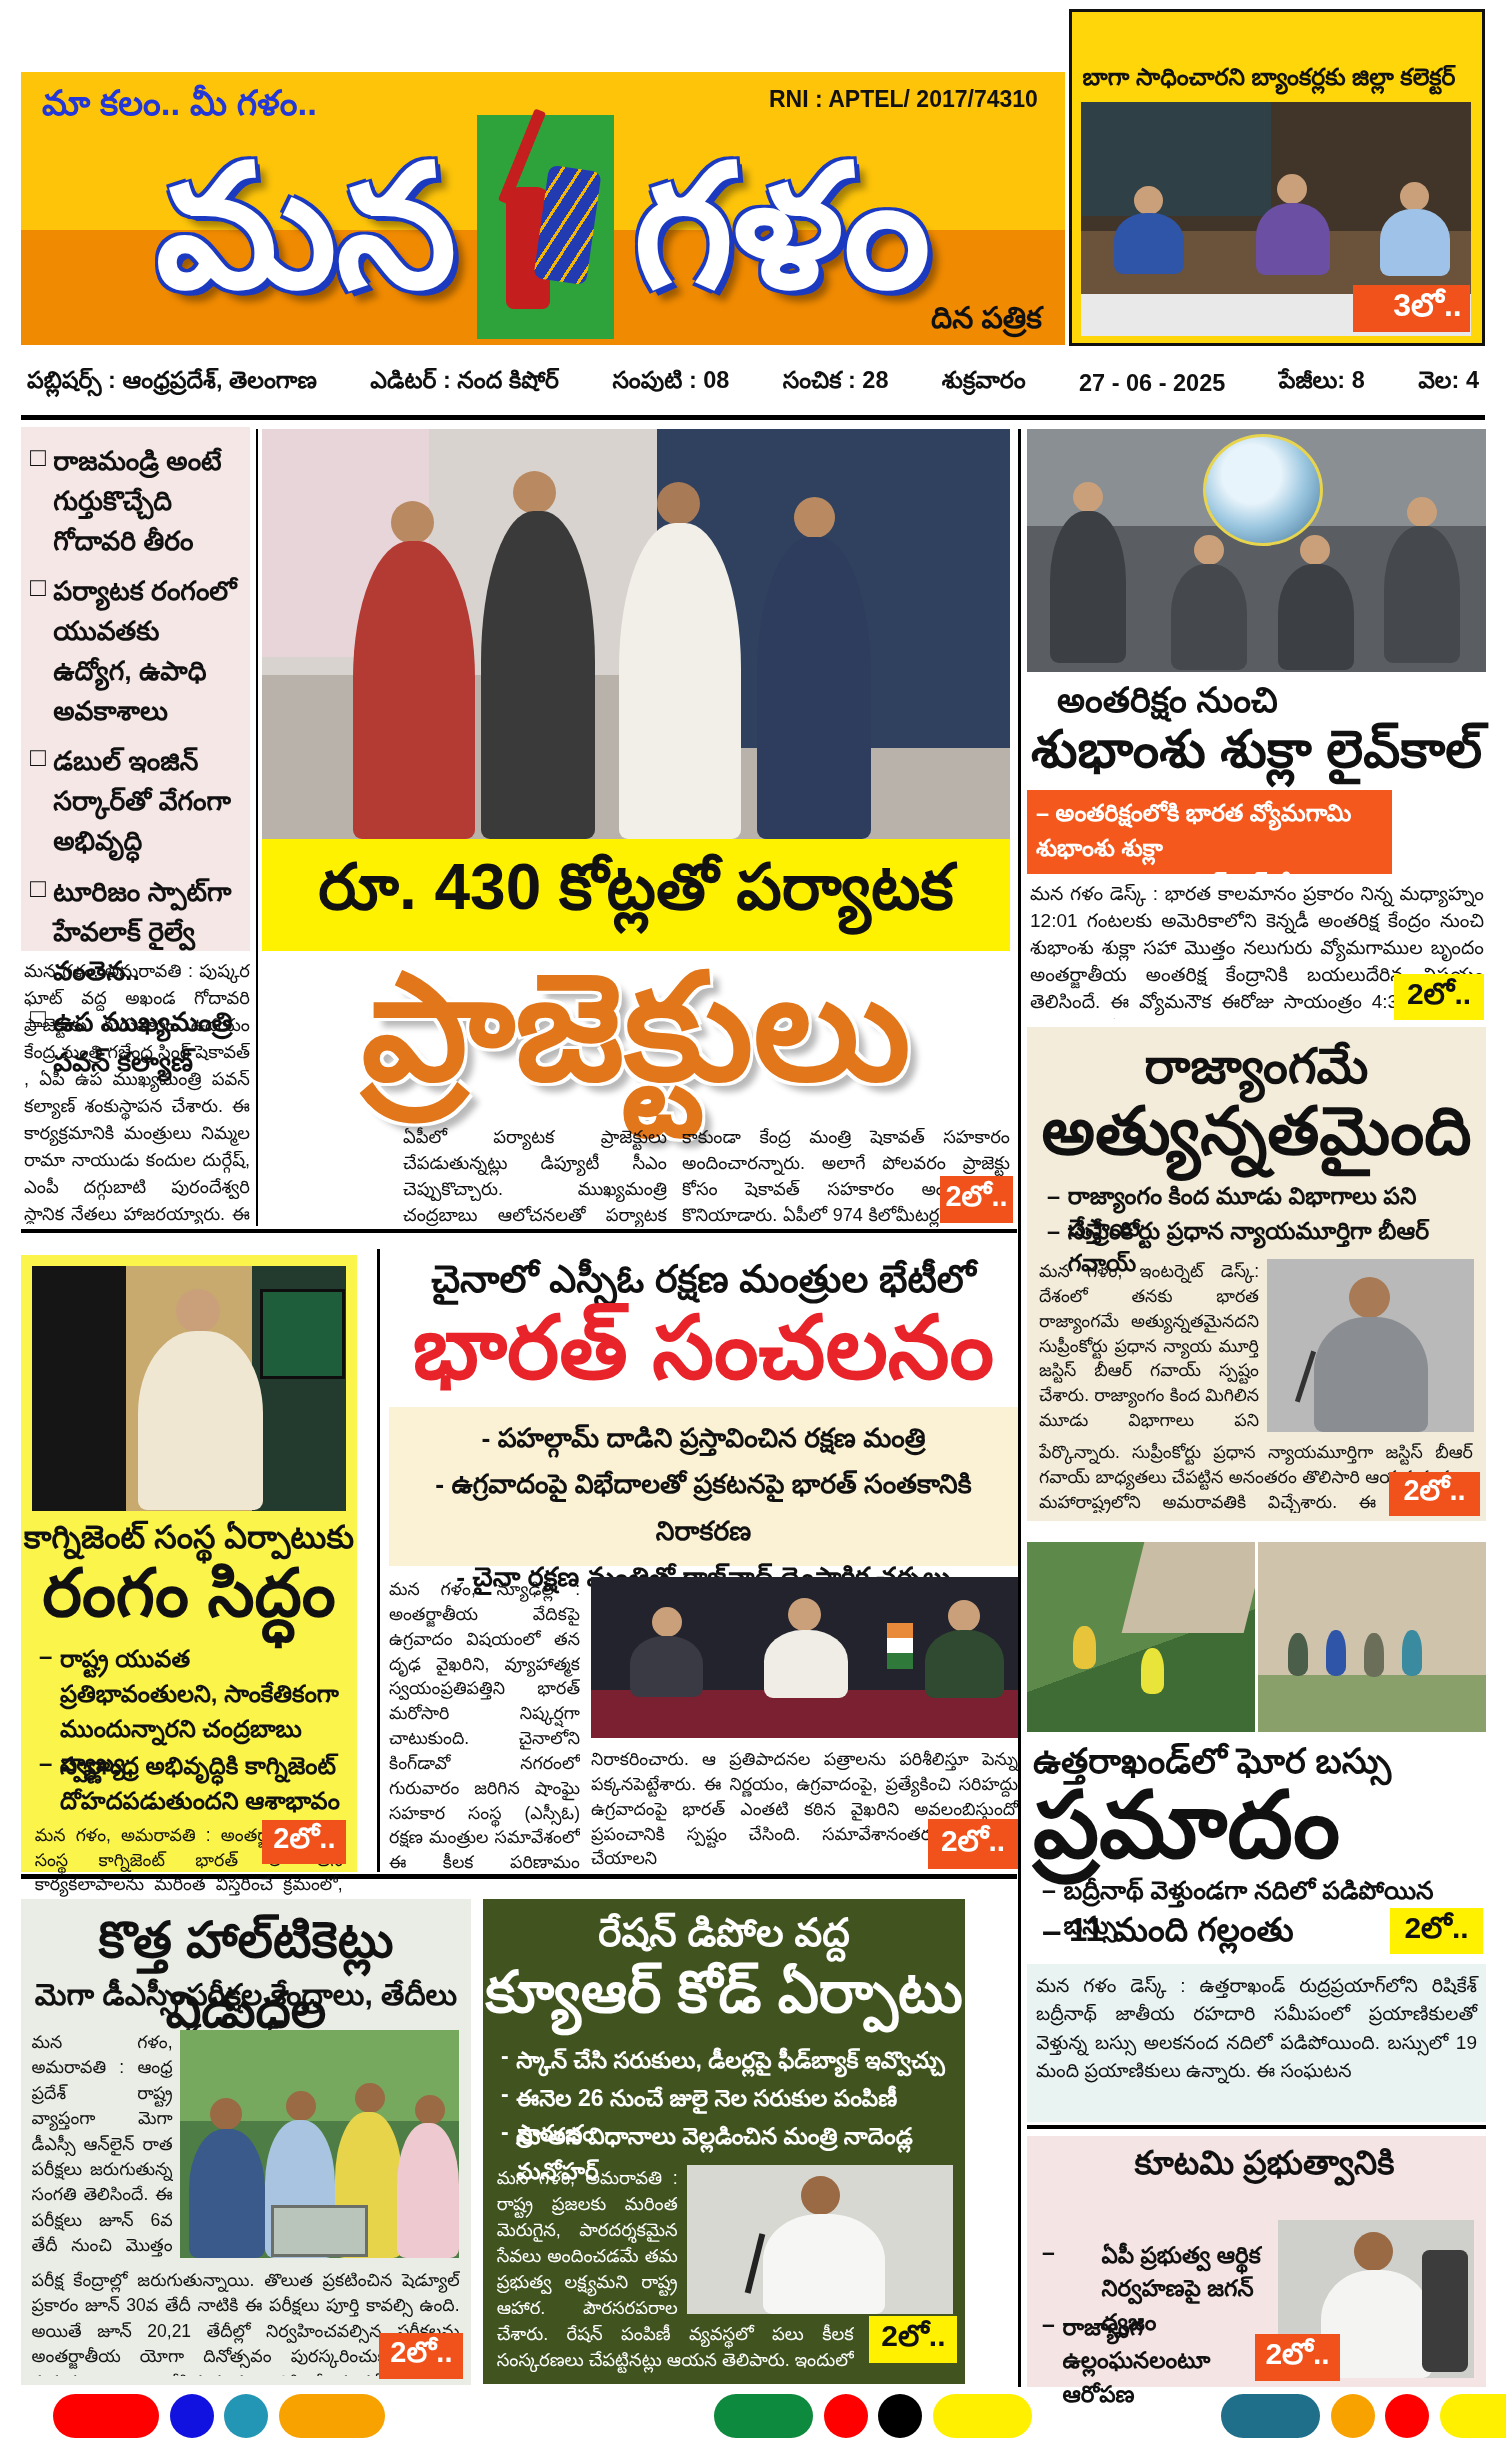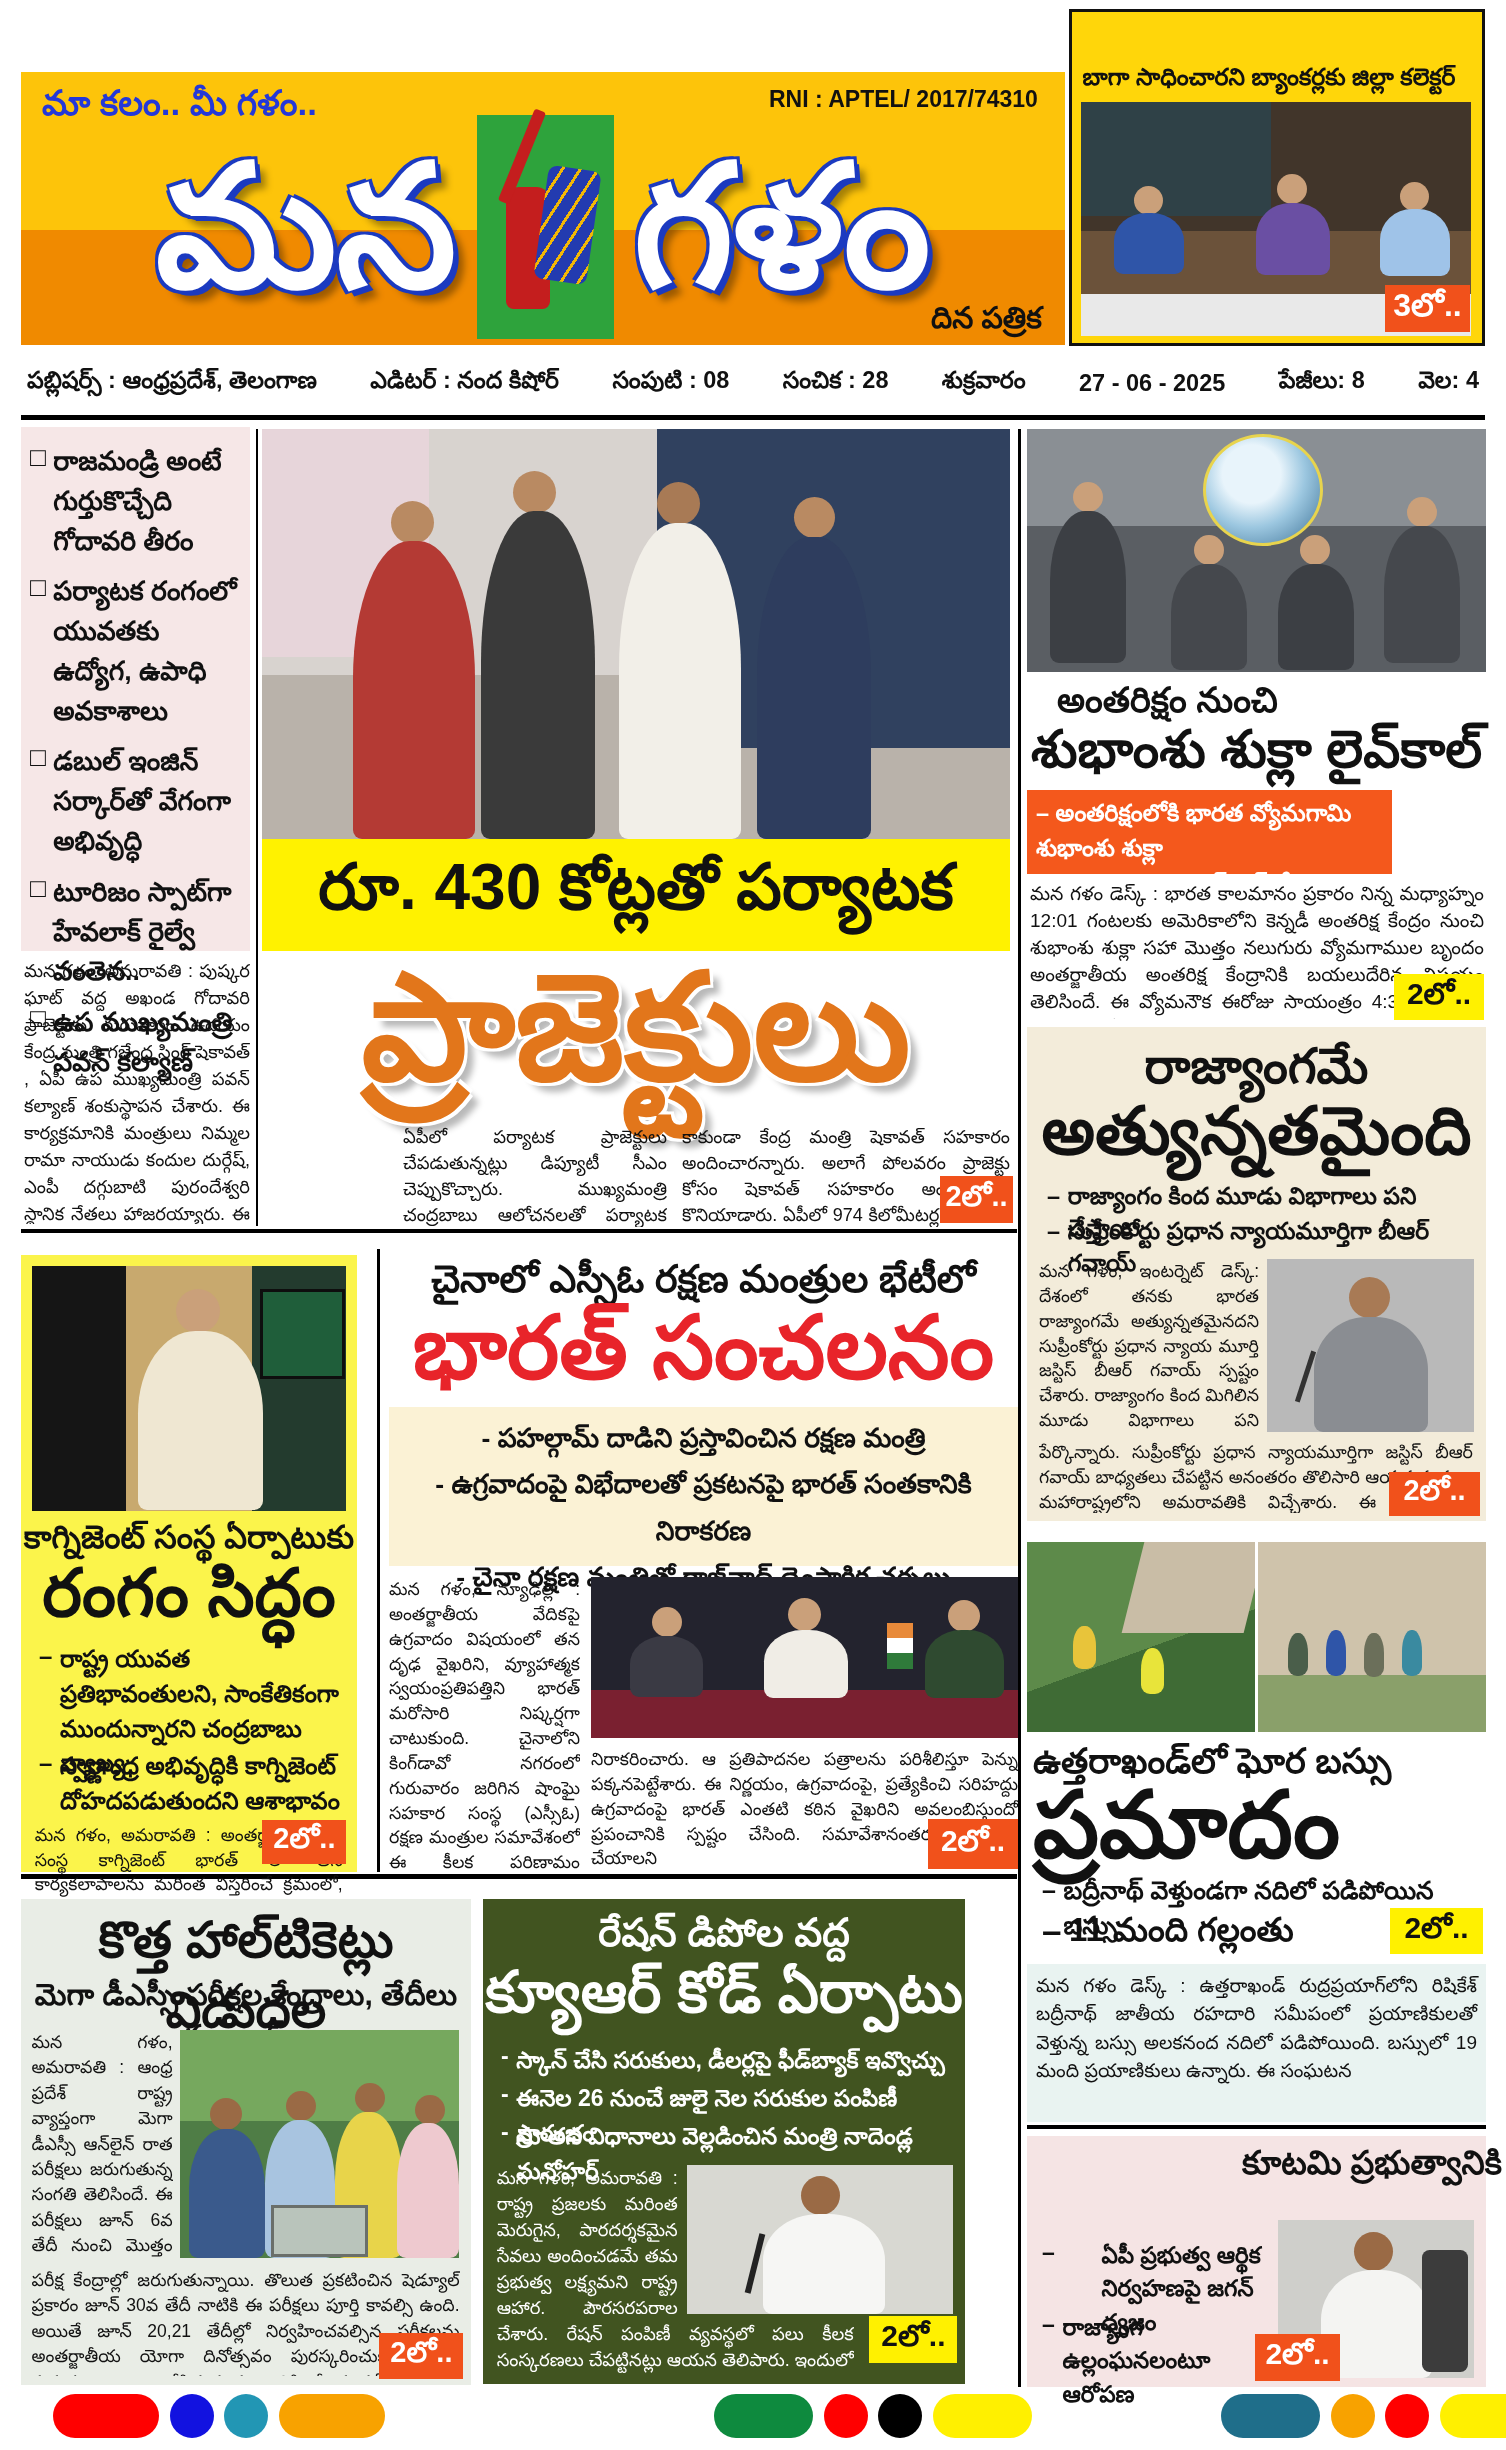--- a/index.html
+++ b/index.html
@@ -45,21 +45,21 @@
   <div class="abs bold" style="left:10.6px;top:47px;width:392px;font-size:23.5px;line-height:1.55;color:#111;">బాగా సాధించారని బ్యాంకర్లకు జిల్లా కలెక్టర్ అభినంద</div>
   <div class="ph" style="left:9px;top:90px;width:390px;height:234px;background:linear-gradient(#41352a 0 55%,#6b523a 55% 82%,#e9e9e9 82% 100%);">
     <div class="abs" style="left:0;top:0;width:190px;height:114px;background:#2f4147;"></div>
     <div class="head" style="left:53px;top:84px;width:29px;height:29px;background:#caa07a;"></div>
     <div class="torso" style="left:33px;top:111px;width:70px;height:61px;background:#2f55a8;"></div>
     <div class="head" style="left:196px;top:72px;width:30px;height:30px;background:#caa07a;"></div>
     <div class="torso" style="left:175px;top:101px;width:74px;height:72px;background:#6a4fa3;"></div>
     <div class="head" style="left:319px;top:80px;width:29px;height:29px;background:#caa07a;"></div>
     <div class="torso" style="left:299px;top:107px;width:70px;height:67px;background:#9fc3e8;"></div>
   </div>
-  <div class="jump red" style="right:12px;bottom:10.6px;width:85px;height:47px;font-size:32px;">3లో..</div>
+  <div class="jump red" style="right:12px;bottom:10.6px;width:85px;height:47px;font-size:32px;padding-left:32px;">3లో..</div>
 </div>
 
 <div class="abs bold" style="left:21px;top:358px;width:1464px;height:50px;display:flex;align-items:center;justify-content:space-between;font-size:23.5px;padding:0 6px;box-sizing:border-box;">
   <span>పబ్లిషర్స్ : ఆంధ్రప్రదేశ్, తెలంగాణ</span>
   <span>ఎడిటర్ : నంద కిషోర్</span>
   <span>సంపుటి : 08</span>
   <span>సంచిక : 28</span>
   <span>శుక్రవారం</span>
   <span>27 - 06 - 2025</span>
   <span>పేజీలు: 8</span>
@@ -233,21 +233,21 @@
 <div class="bullet-row abs" style="left:1042px;top:1911px;width:319px;">
   <span style="font-size:35px;font-weight:bold;">–</span>
   <span class="bold" style="font-size:33px;">11 మంది గల్లంతు</span>
 </div>
 <div class="jump yellow" style="left:1390px;top:1908px;width:93px;height:46px;font-size:30px;">2లో..</div>
 <div class="abs" style="left:1027px;top:1964px;width:459px;height:158px;background:#E9F3F1;padding:7.6px 9px;box-sizing:border-box;">
   <div class="justify" style="font-size:19px;line-height:1.5;">మన గళం డెస్క్ : ఉత్తరాఖండ్ రుద్రప్రయాగ్‌లోని రిషికేశ్ బద్రీనాథ్ జాతీయ రహదారి సమీపంలో ప్రయాణికులతో వెళ్తున్న బస్సు అలకనంద నదిలో పడిపోయింది. బస్సులో 19 మంది ప్రయాణికులు ఉన్నారు. ఈ సంఘటన</div>
 </div>
 
 <div class="abs" style="left:1027px;top:2136px;width:459px;height:251px;background:#F5E4E4;">
-  <div class="center bold" style="position:absolute;left:16px;top:7.6px;width:100%;font-size:33px;text-align:right;">కూటమి ప్రభుత్వానికి</div>
+  <div class="center bold" style="position:absolute;left:8px;top:7.6px;width:100%;font-size:33px;">కూటమి ప్రభుత్వానికి</div>
   <div class="bullet-row" style="position:absolute;left:15px;top:103px;width:228px;">
     <span style="font-size:23px;font-weight:bold;">–</span>
     <span class="bold" style="font-size:23px;line-height:1.45;margin-left:39px;">ఏపీ ప్రభుత్వ ఆర్థిక నిర్వహణపై జగన్ ధ్వజం</span>
   </div>
   <div class="bullet-row" style="position:absolute;left:15px;top:175px;width:228px;">
     <span style="font-size:23px;font-weight:bold;">–</span>
     <span class="bold" style="font-size:23px;line-height:1.45;">రాజ్యాంగ ఉల్లంఘనలంటూ ఆరోపణ</span>
   </div>
   <div class="ph" style="left:251px;top:84px;width:196px;height:158px;background:#cfcfcb;position:absolute;">
     <div class="head" style="left:76px;top:12px;width:39px;height:39px;background:#9a6a45;"></div>

